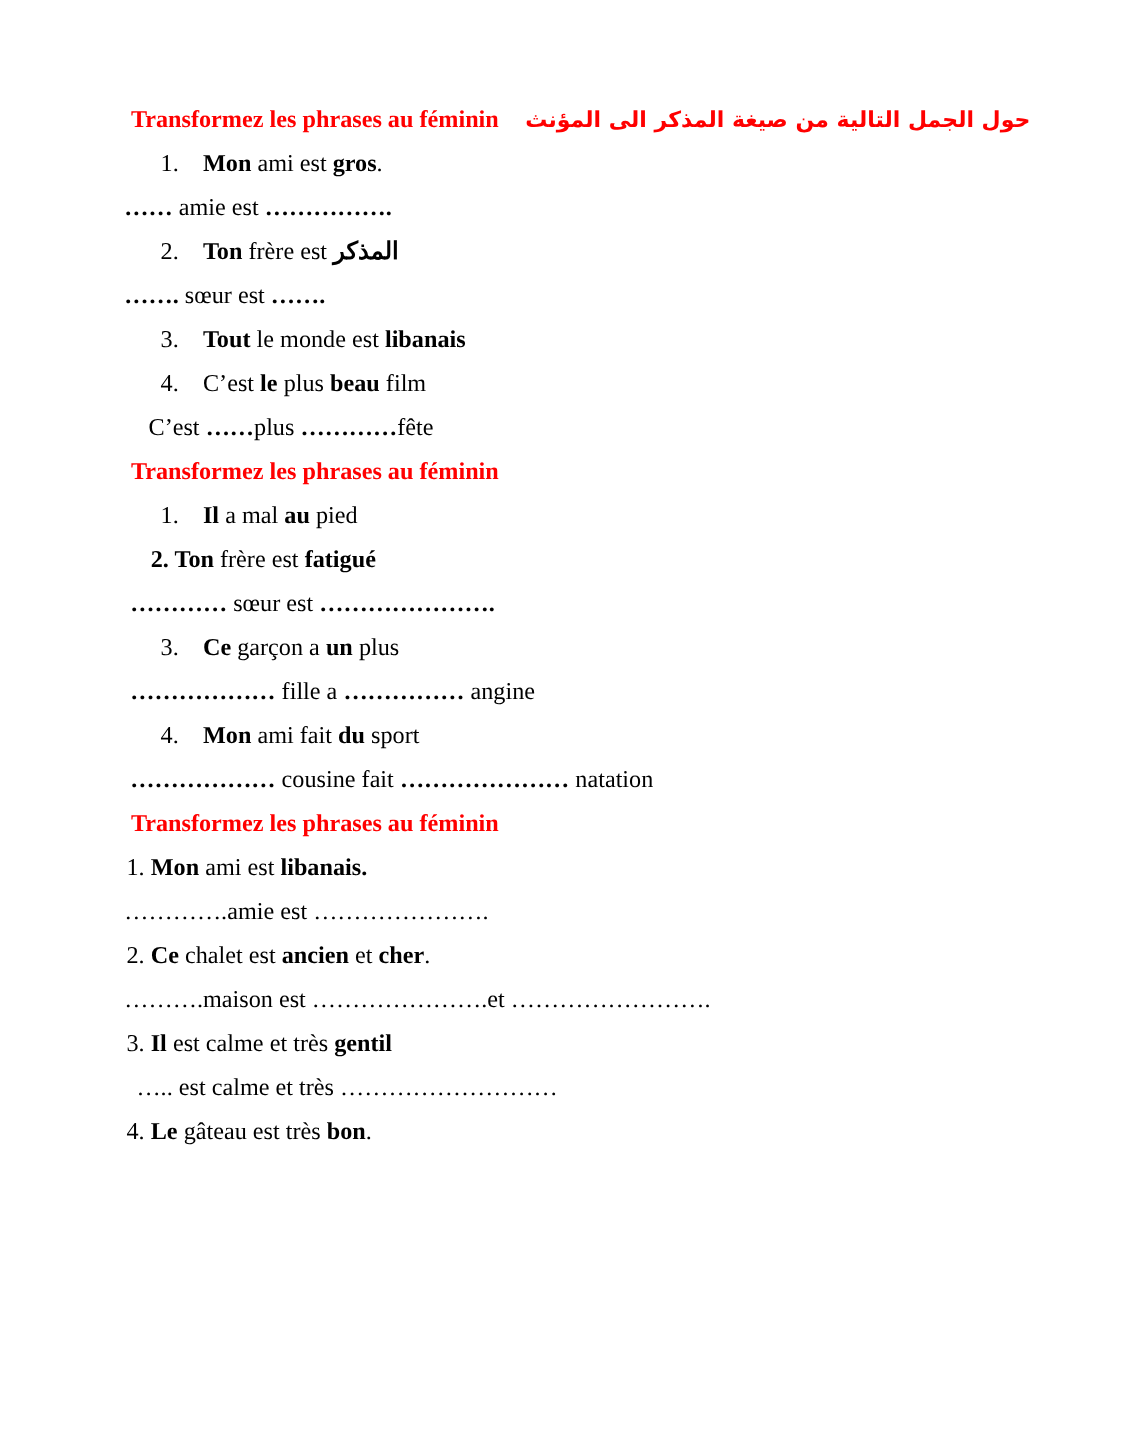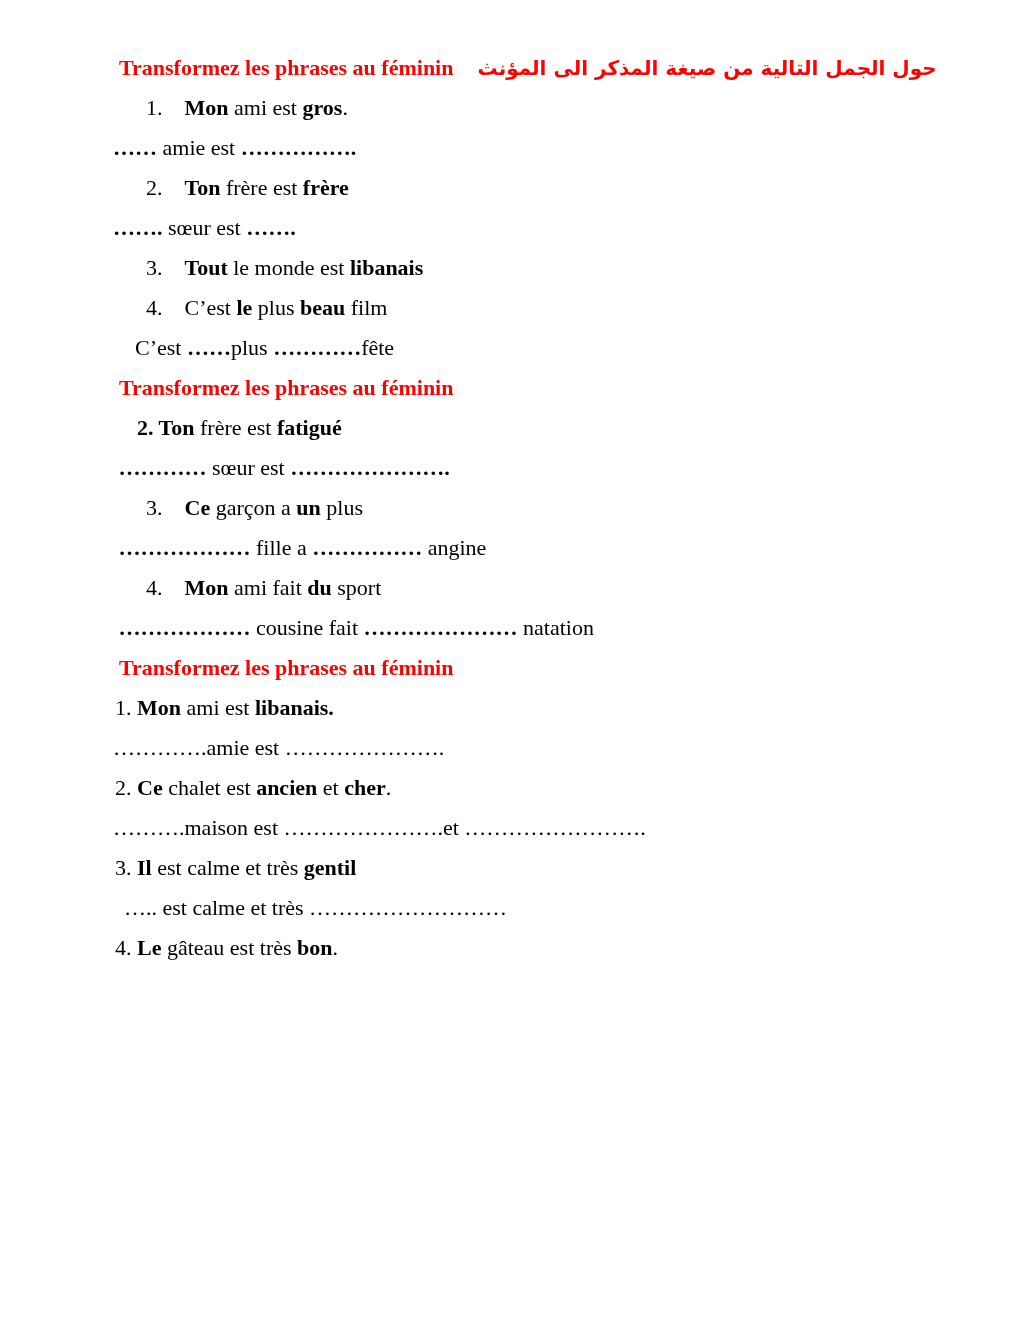--- a/index.html
+++ b/index.html
@@ -5,21 +5,21 @@
   html,body{margin:0;padding:0;background:#ffffff;}
   body{
     width:1020px;height:1320px;
     font-family:"Liberation Serif","DejaVu Serif",serif;
     color:var(--text,#000);
     overflow:hidden;
   }
   .page{
     box-sizing:border-box;
     width:917px;height:1320px;
-    padding:48px 20px 0 113px;
+    padding:88px 20px 0 113px;
     background:var(--bg,#fff);
   }
   .line{
     height:40px;line-height:40px;
     font-size:22px;
     white-space:pre;
   }
   .heading{
     font-weight:700;
     color:var(--red,#f00);
@@ -38,28 +38,29 @@
   .b{font-weight:700;}
 </style>
 </head>
 <body>
 
 <div class="page">
     <div class="section sec-list">
       <div class="line heading"><span class="fr">Transformez les phrases au féminin</span><span class="ar" dir="rtl">حول الجمل التالية من صيغة المذكر الى المؤنث</span></div>
       <div class="line num"><span>1.    </span><span class="b">Mon</span><span> ami est </span><span class="b">gros</span><span>.</span></div>
       <div class="line ans"><span class="b">……</span><span> amie est </span><span class="b">…………….</span></div>
-      <div class="line num"><span>2.    </span><span class="b">Ton</span><span> frère est </span><span class="b">frère</span></div>
+      <div class="line num"><span>2.    </span><span class="b">Ton</span><span> frère est </span><span class="b">المذكر</span></div>
       <div class="line ans"><span class="b">…….</span><span> sœur est </span><span class="b">…….</span></div>
       <div class="line num"><span>3.    </span><span class="b">Tout</span><span> le monde est </span><span class="b">libanais</span></div>
       <div class="line num"><span>4.    C’est </span><span class="b">le</span><span> plus </span><span class="b">beau</span><span> film</span></div>
       <div class="line ans"><span>    C’est </span><span class="b">……</span><span>plus </span><span class="b">…………</span><span>fête</span></div>
     </div>
     <div class="section sec-list">
       <div class="line heading"><span class="fr">Transformez les phrases au féminin</span></div>
+      <div class="line num"><span>1.    </span><span class="b">Il</span><span> a mal </span><span class="b">au</span><span> pied</span></div>
       <div class="line num2"><span class="b">2. Ton</span><span> frère est </span><span class="b">fatigué</span></div>
       <div class="line ans"><span class="b"> …………</span><span> sœur est </span><span class="b">………………….</span></div>
       <div class="line num"><span>3.    </span><span class="b">Ce</span><span> garçon a </span><span class="b">un</span><span> plus</span></div>
       <div class="line ans"><span class="b"> ………………</span><span> fille a </span><span class="b">……………</span><span> angine</span></div>
       <div class="line num"><span>4.    </span><span class="b">Mon</span><span> ami fait </span><span class="b">du</span><span> sport</span></div>
       <div class="line ans"><span class="b"> ………………</span><span> cousine fait </span><span class="b">…………………</span><span> natation</span></div>
     </div>
     <div class="section sec-flush">
       <div class="line heading"><span class="fr">Transformez les phrases au féminin</span></div>
       <div class="line num"><span>1. </span><span class="b">Mon</span><span> ami est </span><span class="b">libanais.</span></div>

